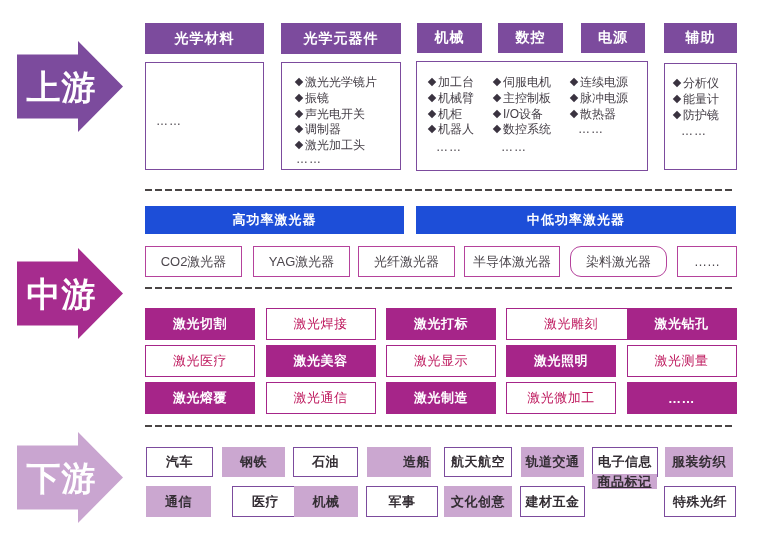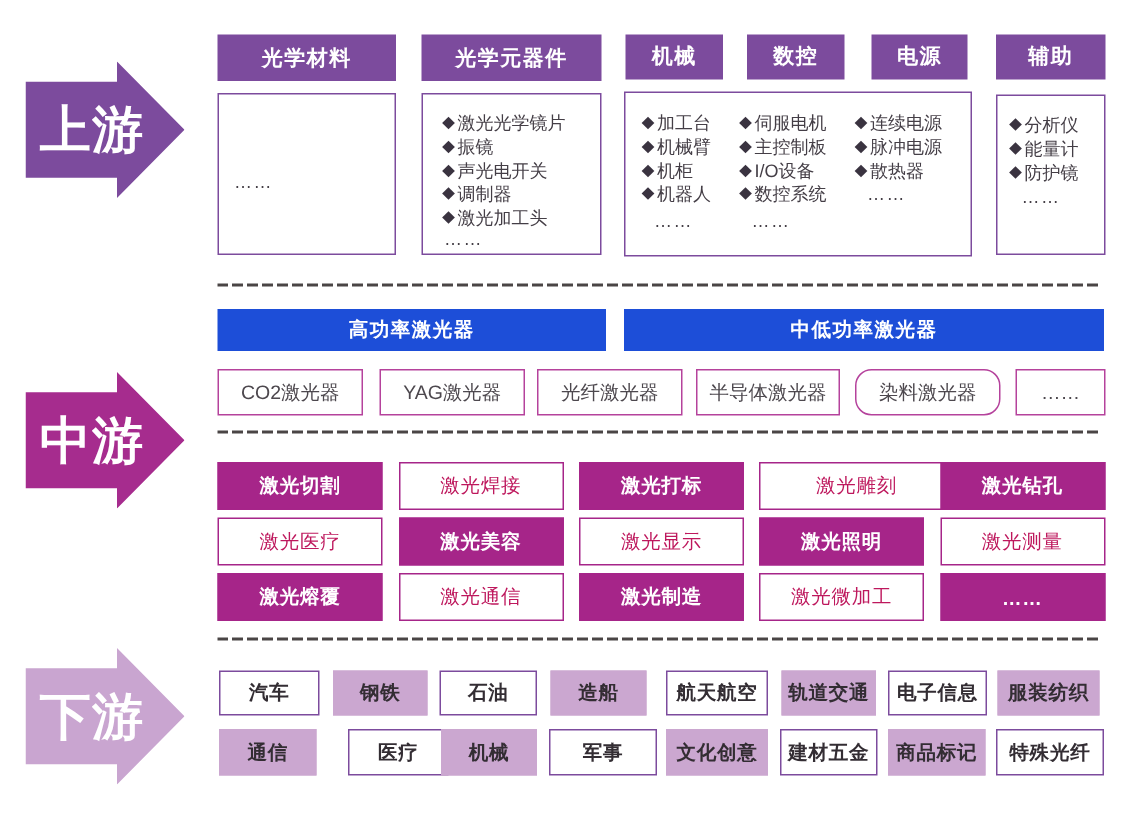--- a/index.html
+++ b/index.html
@@ -325,21 +325,21 @@
       </div>
 
       <div class="ds-cell filled" style="left: 222px; top: 447px; width: 63px; height: 30px; position: absolute;">
         <span>钢铁</span>
       </div>
 
       <div class="ds-cell" style="left: 293px; top: 447px; width: 65px; height: 30px; position: absolute;">
         <span>石油</span>
       </div>
 
-      <div class="ds-cell filled" style="left: 367px; top: 447px; width: 64px; height: 30px; position: absolute;">
+      <div class="ds-cell filled" style="left: 367px; top: 447px; width: 64px; height: 30px; position: absolute; justify-content: flex-end;">
         <span>造船</span>
       </div>
 
       <div class="ds-cell" style="left: 444px; top: 447px; width: 68px; height: 30px; position: absolute;">
         <span>航天航空</span>
       </div>
 
       <div class="ds-cell filled" style="left: 521px; top: 447px; width: 63px; height: 30px; position: absolute;">
         <span>轨道交通</span>
       </div>
@@ -369,21 +369,21 @@
       </div>
 
       <div class="ds-cell filled" style="left: 444px; top: 486px; width: 68px; height: 31px; position: absolute;">
         <span>文化创意</span>
       </div>
 
       <div class="ds-cell" style="left: 520px; top: 486px; width: 65px; height: 31px; position: absolute;">
         <span>建材五金</span>
       </div>
 
-      <div class="ds-cell filled" style="left: 592px; top: 486px; width: 65px; height: 31px; position: absolute;">
+      <div class="ds-cell filled" style="left: 592px; top: 474px; width: 65px; height: 15px; position: absolute; text-decoration: underline;">
         <span>商品标记</span>
       </div>
 
       <div class="ds-cell" style="left: 664px; top: 486px; width: 72px; height: 31px; position: absolute;">
         <span>特殊光纤</span>
       </div>
     </div>
 
 </div>
 

